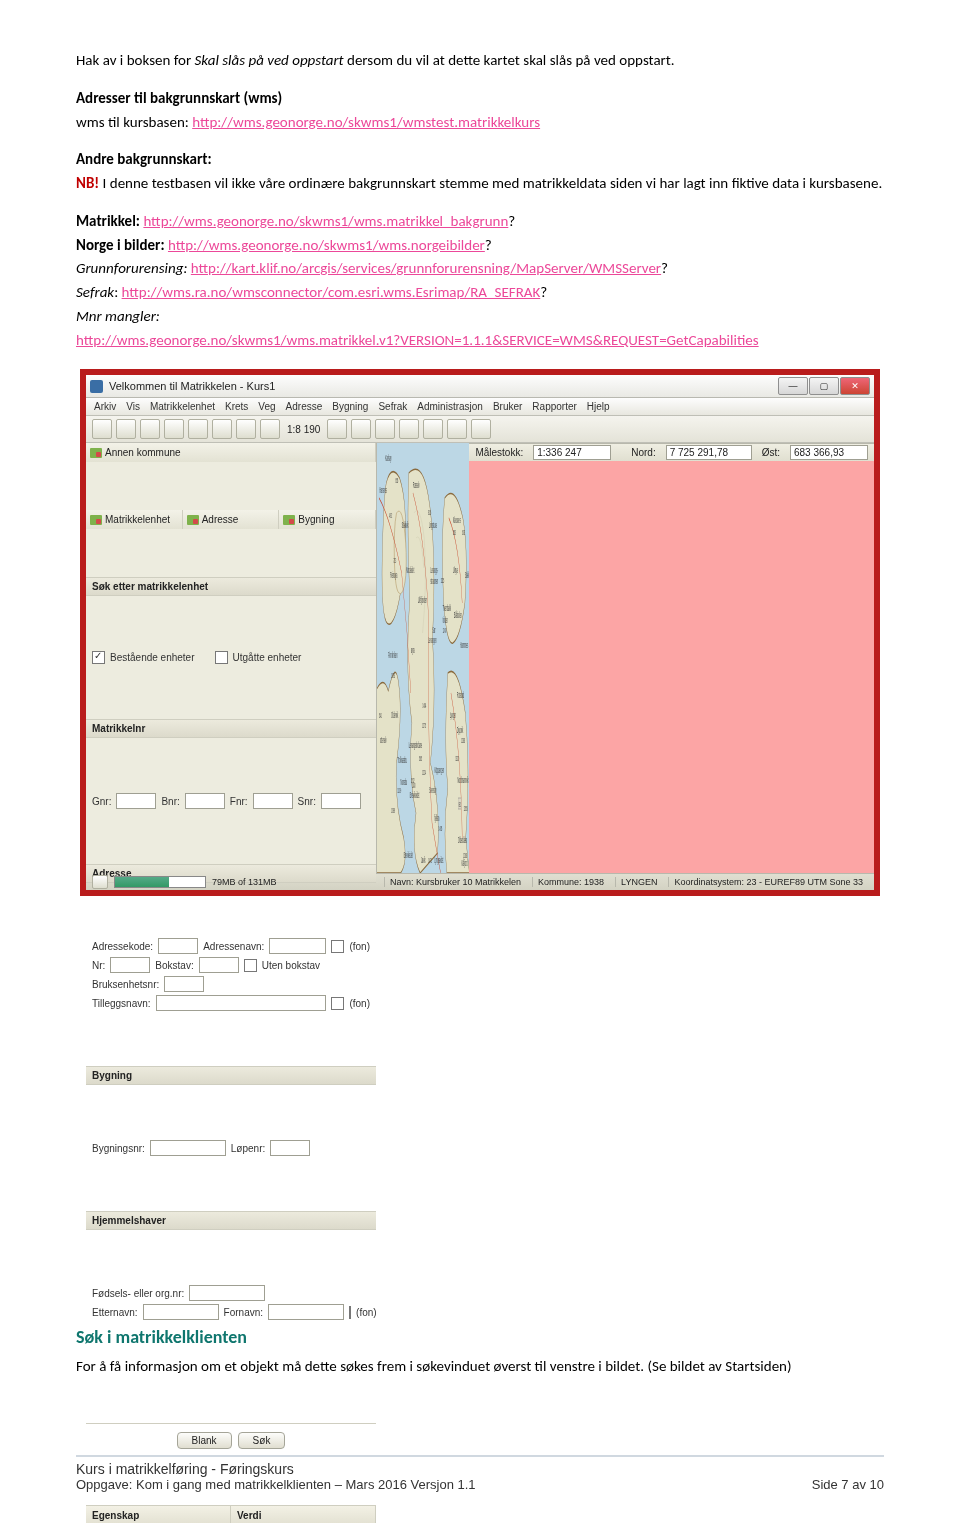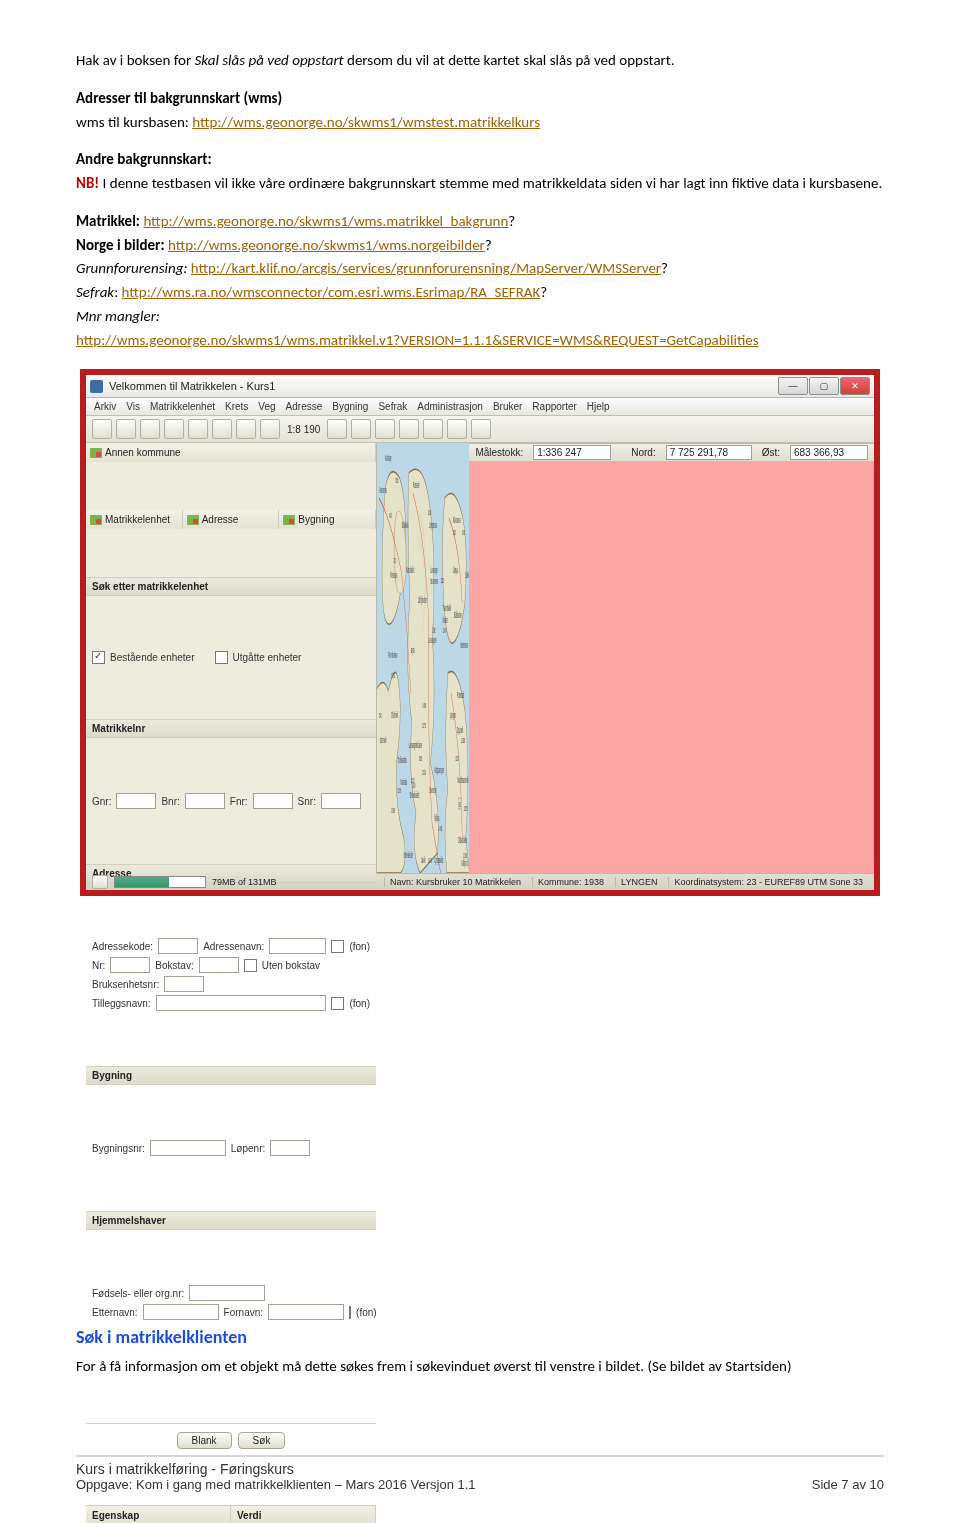--- a/index.html
+++ b/index.html
@@ -12,22 +12,22 @@
   }
   .page {
     padding: 50px 76px 30px 76px;
   }
   p { margin: 0 0 2px 0; line-height: 1.45; }
   .block { margin-bottom: 16px; }
   .bold { font-weight: bold; }
   .italic { font-style: italic; }
   .bold-italic { font-weight: normal; font-style: italic; }
   .red { color: #C00000; }
-  a.link { color: #a16207; text-decoration: underline; }
-  .heading { color: #1d4ed8; font-size: 18px; font-weight: bold; margin-bottom: 6px; line-height: 1.3; }
+  a.link { color: #ec4899; text-decoration: underline; }
+  .heading { color: #0f766e; font-size: 18px; font-weight: bold; margin-bottom: 6px; line-height: 1.3; }
   .screenshot { margin: 18px auto 0 auto; width: 800px; }
 
   
   .win {
     border: 6px solid #b91c1c;
     font-family: "Segoe UI", Tahoma, sans-serif;
     font-size: 10px;
     color: #222;
     background: #fca5a5;
   }

